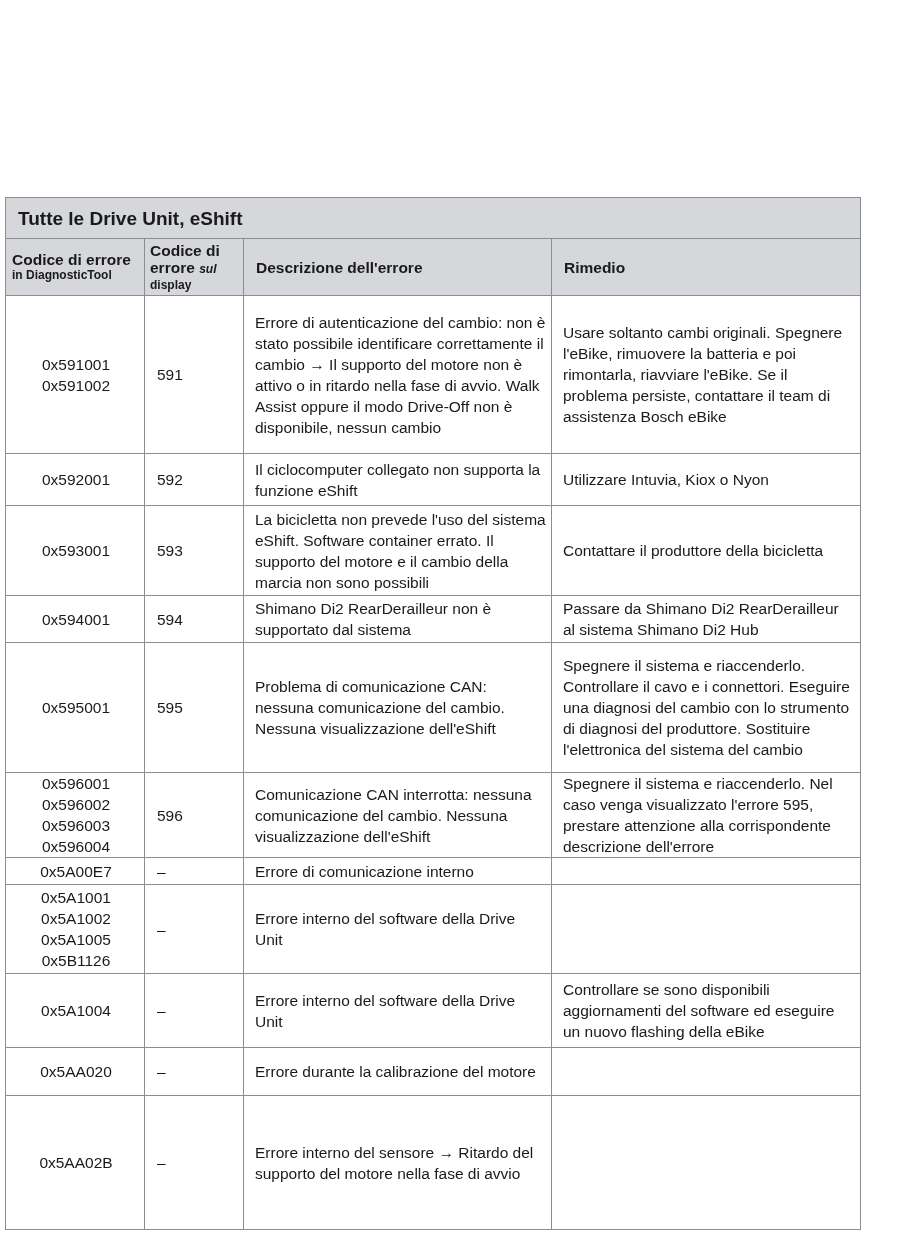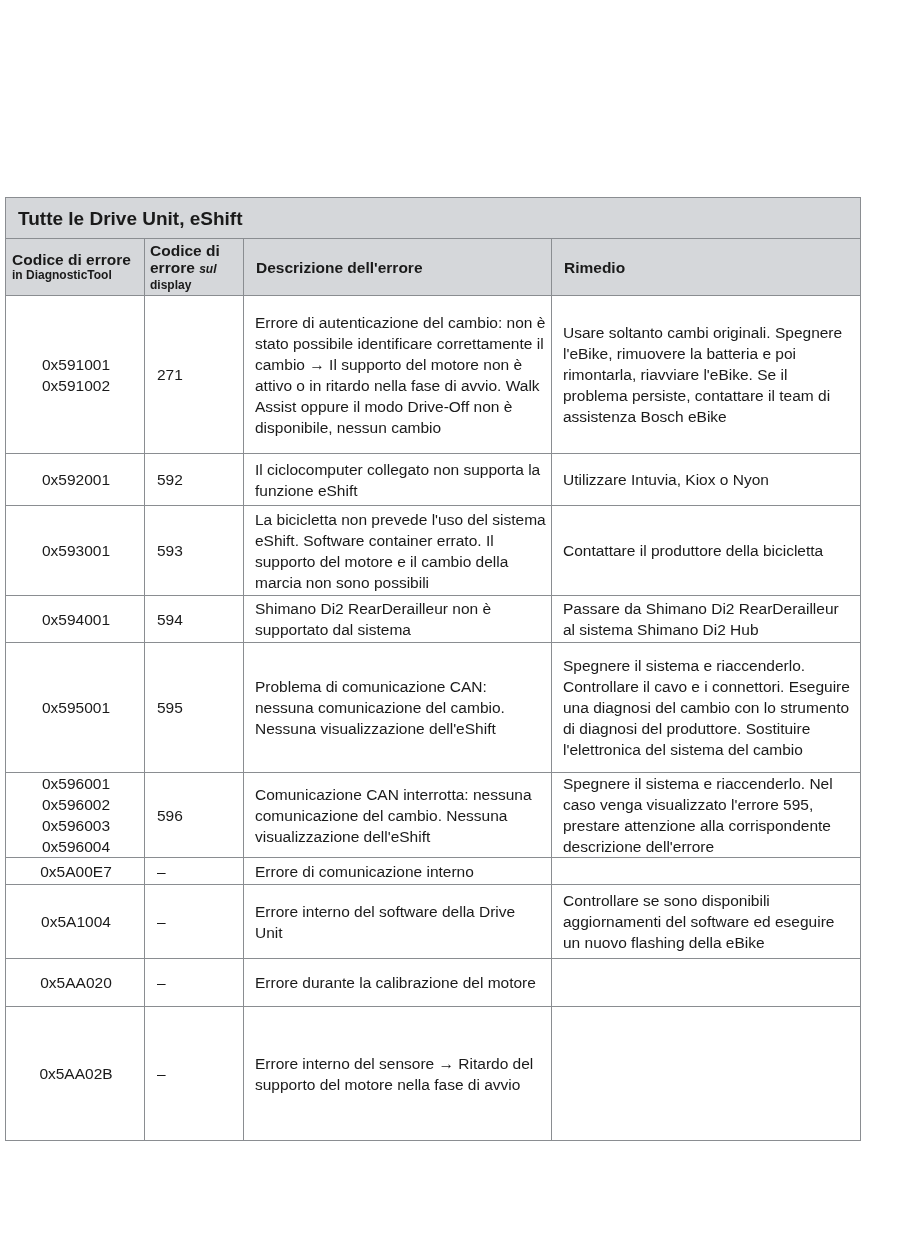--- a/index.html
+++ b/index.html
@@ -50,21 +50,21 @@
         <th>Rimedio</th>
       </tr>
     </thead>
     <tbody id="tbody">
 
       <tr style="height:158px">
         <td class="code">
           <span class="line">0x591001</span>
           <span class="line">0x591002</span>
         </td>
-        <td class="disp">271</td>
+        <td class="disp">591</td>
         <td class="desc">Errore di autenticazione del cambio: non è stato possibile identificare correttamente il cambio → Il supporto del motore non è attivo o in ritardo nella fase di avvio. Walk Assist oppure il modo Drive-Off non è disponibile, nessun cambio</td>
         <td class="rem">Usare soltanto cambi originali. Spegnere l'eBike, rimuovere la batteria e poi rimontarla, riavviare l'eBike. Se il problema persiste, contattare il team di assistenza Bosch eBike</td>
       </tr>
 
       <tr style="height:52px">
         <td class="code">
           <span class="line">0x592001</span>
         </td>
         <td class="disp">592</td>
         <td class="desc">Il ciclocomputer collegato non supporta la funzione eShift</td>
@@ -112,20 +112,31 @@
 
       <tr style="height:27px">
         <td class="code">
           <span class="line">0x5A00E7</span>
         </td>
         <td class="disp">–</td>
         <td class="desc">Errore di comunicazione interno</td>
         <td class="rem"></td>
       </tr>
 
+      <tr style="height:89px">
+        <td class="code">
+          <span class="line">0x5A1001</span>
+          <span class="line">0x5A1002</span>
+          <span class="line">0x5A1005</span>
+          <span class="line">0x5B1126</span>
+        </td>
+        <td class="disp">–</td>
+        <td class="desc">Errore interno del software della Drive Unit</td>
+        <td class="rem"></td>
+      </tr>
 
       <tr style="height:74px">
         <td class="code">
           <span class="line">0x5A1004</span>
         </td>
         <td class="disp">–</td>
         <td class="desc">Errore interno del software della Drive Unit</td>
         <td class="rem">Controllare se sono disponibili aggiornamenti del software ed eseguire un nuovo flashing della eBike</td>
       </tr>
 

